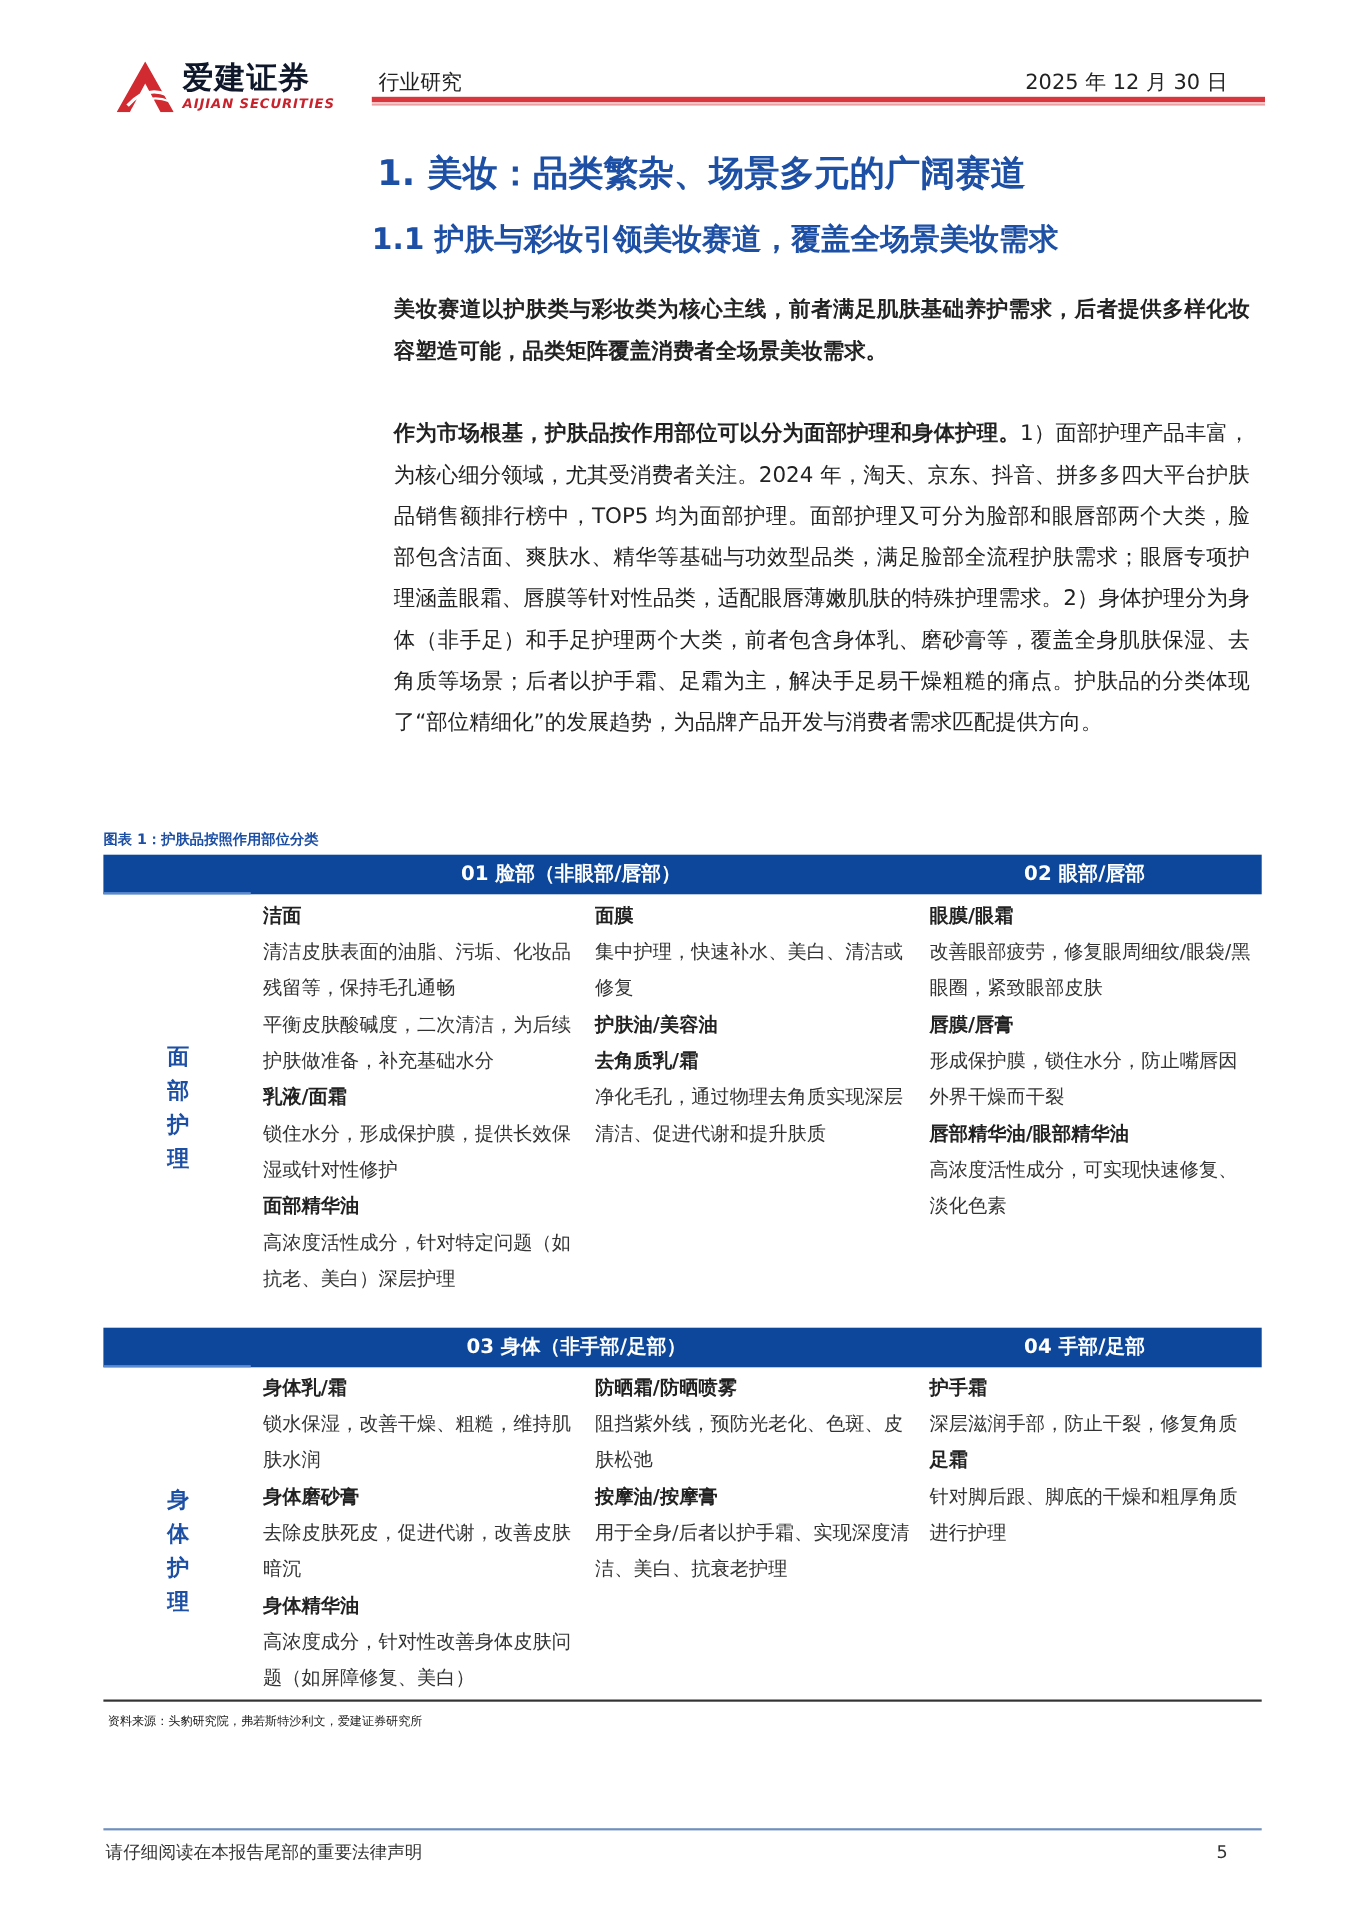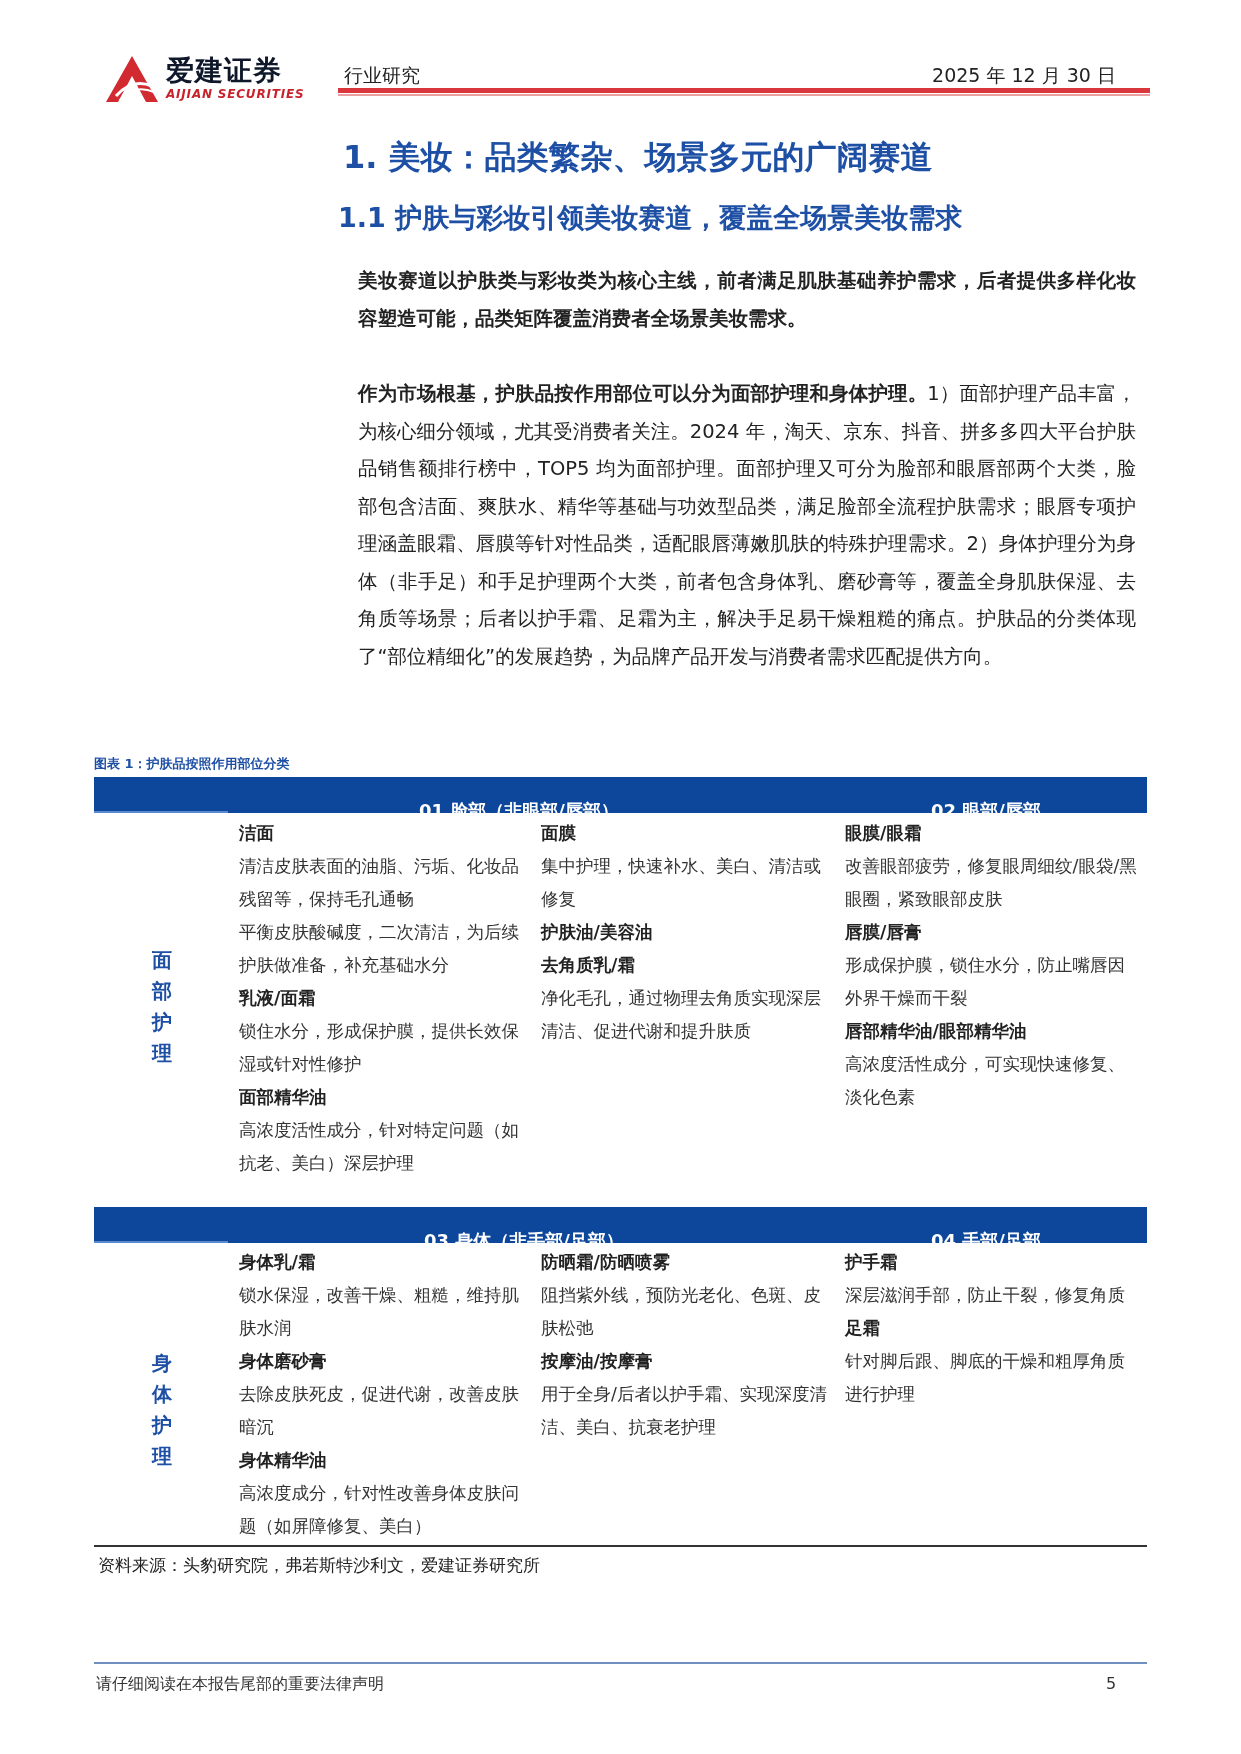--- a/index.html
+++ b/index.html
@@ -24,30 +24,30 @@
   .body-text { position: absolute; left: 358px; width: 778px; font-size: 19.5px; line-height: 37.5px; color: #222; text-align: justify; }
   .summary { top: 262px; font-weight: bold; }
   .para { top: 375px; }
   .para b { font-weight: bold; }
 
   
   .fig-title { position: absolute; left: 94px; top: 751px; font-size: 13px; font-weight: bold; color: #1d4fa5; line-height: 26px; white-space: nowrap; }
 
   .band { position: absolute; left: 94px; width: 1053px; height: 36px; background: #0c479c; color: #fff; font-size: 18px; font-weight: bold; line-height: 36px; }
   .band-underline { position: absolute; left: 94px; width: 134px; height: 2px; background: #5b8ad0; }
-  .band .lbl { position: absolute; top: 16px; white-space: nowrap; }
+  .band .lbl { position: absolute; top: 0; white-space: nowrap; }
 
   .side-label { position: absolute; left: 150px; width: 24px; font-size: 20px; font-weight: bold; color: #1d4fa5; line-height: 31px; text-align: center; }
 
   .col { position: absolute; width: 295px; }
   .item-title { font-size: 17.5px; font-weight: bold; color: #222; line-height: 33px; white-space: nowrap; }
   .item-desc { font-size: 17.5px; color: #333; line-height: 33px; }
 
   .table-bottom { position: absolute; left: 94px; top: 1545px; width: 1053px; height: 2px; background: #333; }
-  .source { position: absolute; left: 98px; top: 1552px; font-size: 17px; color: #222; line-height: 26px; white-space: nowrap; }
+  .source { position: absolute; left: 98px; top: 1552px; font-size: 11px; color: #222; line-height: 26px; white-space: nowrap; }
 
   
   .footer-rule { position: absolute; left: 94px; top: 1662px; width: 1053px; height: 2px; background: #6f8fbf; }
   .footer-note { position: absolute; left: 96px; top: 1673px; font-size: 16px; color: #333; line-height: 22px; }
   .footer-page { position: absolute; left: 1106px; top: 1673px; font-size: 16px; color: #333; line-height: 22px; }
 </style>
 </head>
 <body>
 
 <div class="logo">

